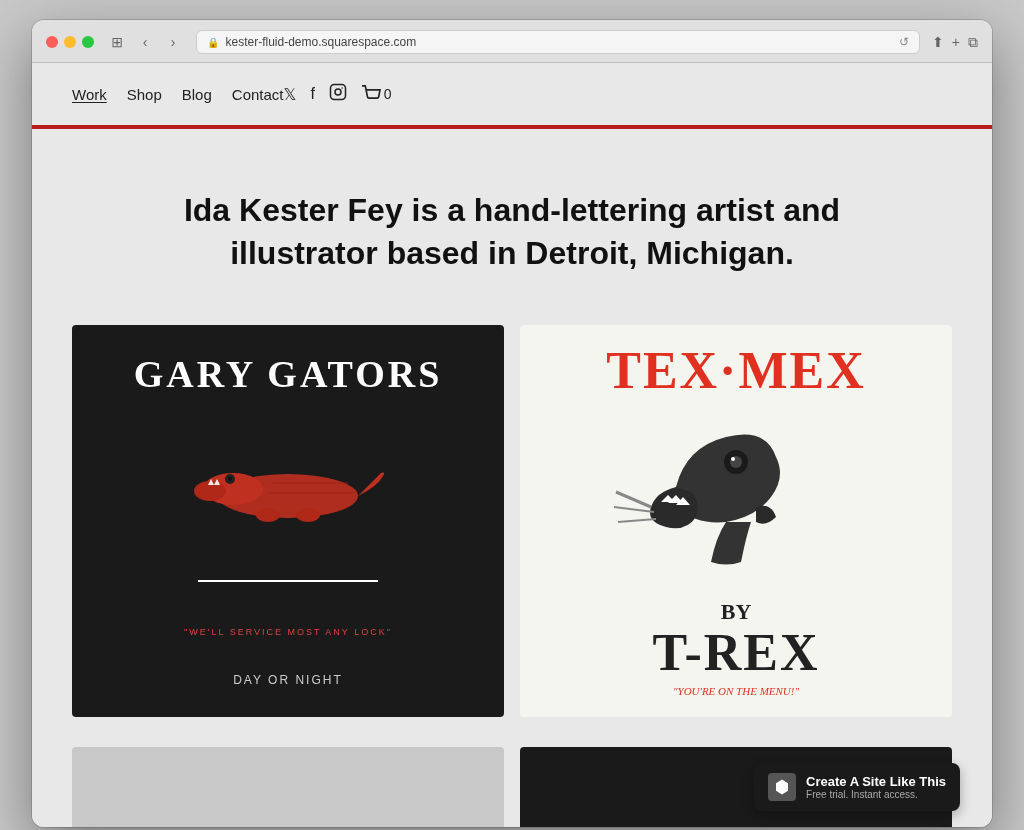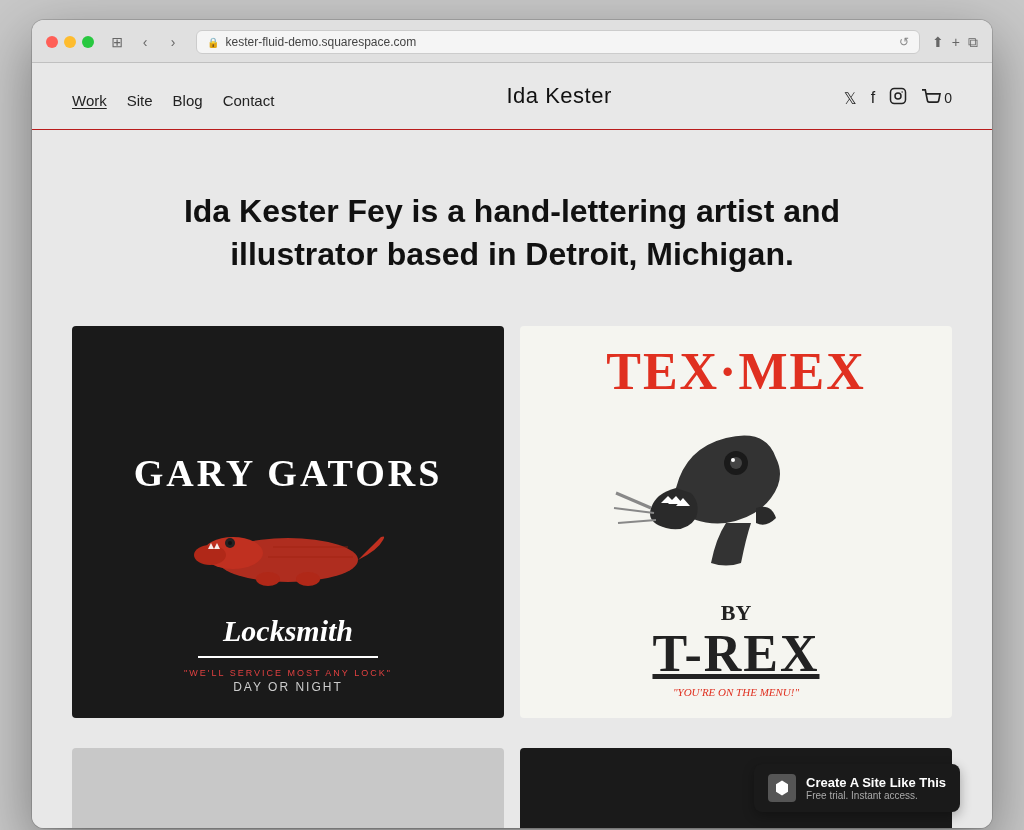--- a/index.html
+++ b/index.html
@@ -107,22 +107,22 @@
       flex: 1;
       background: #e8e8e8;
       overflow-y: auto;
       position: relative;
     }
 
     
     .site-nav {
       padding: 20px 40px;
       display: flex;
-      align-items: flex-end;
-      border-bottom: 1px solid #b91c1c;
+      align-items: center;
+      border-bottom: 4px solid #b91c1c;
       background: #e8e8e8;
     }
 
     .nav-links {
       display: flex;
       gap: 20px;
       align-items: center;
     }
 
     .nav-link {
@@ -193,25 +193,25 @@
 
     .portfolio-item {
       border-radius: 4px;
       overflow: hidden;
       cursor: pointer;
     }
 
     
     .card-gary {
       background: #1a1a1a;
-      padding: 24px 20px;
+      padding: 30px 20px;
       display: flex;
       flex-direction: column;
       align-items: center;
-      justify-content: flex-end;
+      justify-content: space-between;
       min-height: 320px;
     }
 
     
     .card-texmex {
       background: #f5f5f0;
       padding: 20px;
       display: flex;
       flex-direction: column;
       align-items: center;
@@ -355,21 +355,20 @@
 
     .tex-mex-trex {
       font-size: 52px;
       font-weight: 900;
       color: #222;
       font-family: 'Georgia', serif;
       letter-spacing: 2px;
       text-align: center;
       text-transform: uppercase;
       line-height: 1.0;
-      text-decoration: underline;
     }
 
     .tex-mex-quote {
       font-size: 11px;
       color: #e03020;
       font-style: italic;
       text-align: center;
       margin-top: 6px;
       font-family: 'Georgia', serif;
     }
@@ -401,25 +400,24 @@
       <span>+</span>
       <span>⧉</span>
     </div>
   </div>
 
   <div class="site-content">
 
     <nav class="site-nav">
       <div class="nav-links">
         <a class="nav-link active">Work</a>
-        <a class="nav-link">Site</a>
+        <a class="nav-link">Shop</a>
         <a class="nav-link">Blog</a>
         <a class="nav-link">Contact</a>
       </div>
-      <div class="site-title">Ida Kester</div>
       <div class="nav-social">
         <span class="social-icon">𝕏</span>
         <span class="social-icon">f</span>
         <span class="social-icon">
           <svg width="18" height="18" viewBox="0 0 24 24" fill="none" stroke="#222" stroke-width="2" stroke-linecap="round" stroke-linejoin="round">
             <rect x="2" y="2" width="20" height="20" rx="5" ry="5"></rect>
             <circle cx="12" cy="12" r="4"></circle>
             <circle cx="17.5" cy="6.5" r="1" fill="#222" stroke="none"></circle>
           </svg>
         </span>
@@ -457,21 +455,20 @@
 
           <path d="M170 55 Q190 45 195 35 Q198 30 193 32 Q185 40 175 50" fill="#c03020"></path>
 
           <ellipse cx="80" cy="74" rx="12" ry="7" fill="#b02818"></ellipse>
           <ellipse cx="120" cy="74" rx="12" ry="7" fill="#b02818"></ellipse>
 
           <line x1="85" y1="42" x2="160" y2="42" stroke="#a02010" stroke-width="1.5" opacity="0.5"></line>
           <line x1="80" y1="52" x2="165" y2="52" stroke="#a02010" stroke-width="1.5" opacity="0.5"></line>
         </svg>
 
-        <div class="gary-locksmith">Locksmith</div>
         <div class="underline-bar"></div>
         <div class="gary-quote">"WE'LL SERVICE MOST ANY LOCK"</div>
         <div class="gary-day">DAY OR NIGHT</div>
       </div>
 
       <div class="portfolio-item card-texmex">
         <div class="tex-mex-top">TEX·MEX</div>
 
         <svg class="trex-illustration" viewBox="0 0 280 180" xmlns="http://www.w3.org/2000/svg">
 

